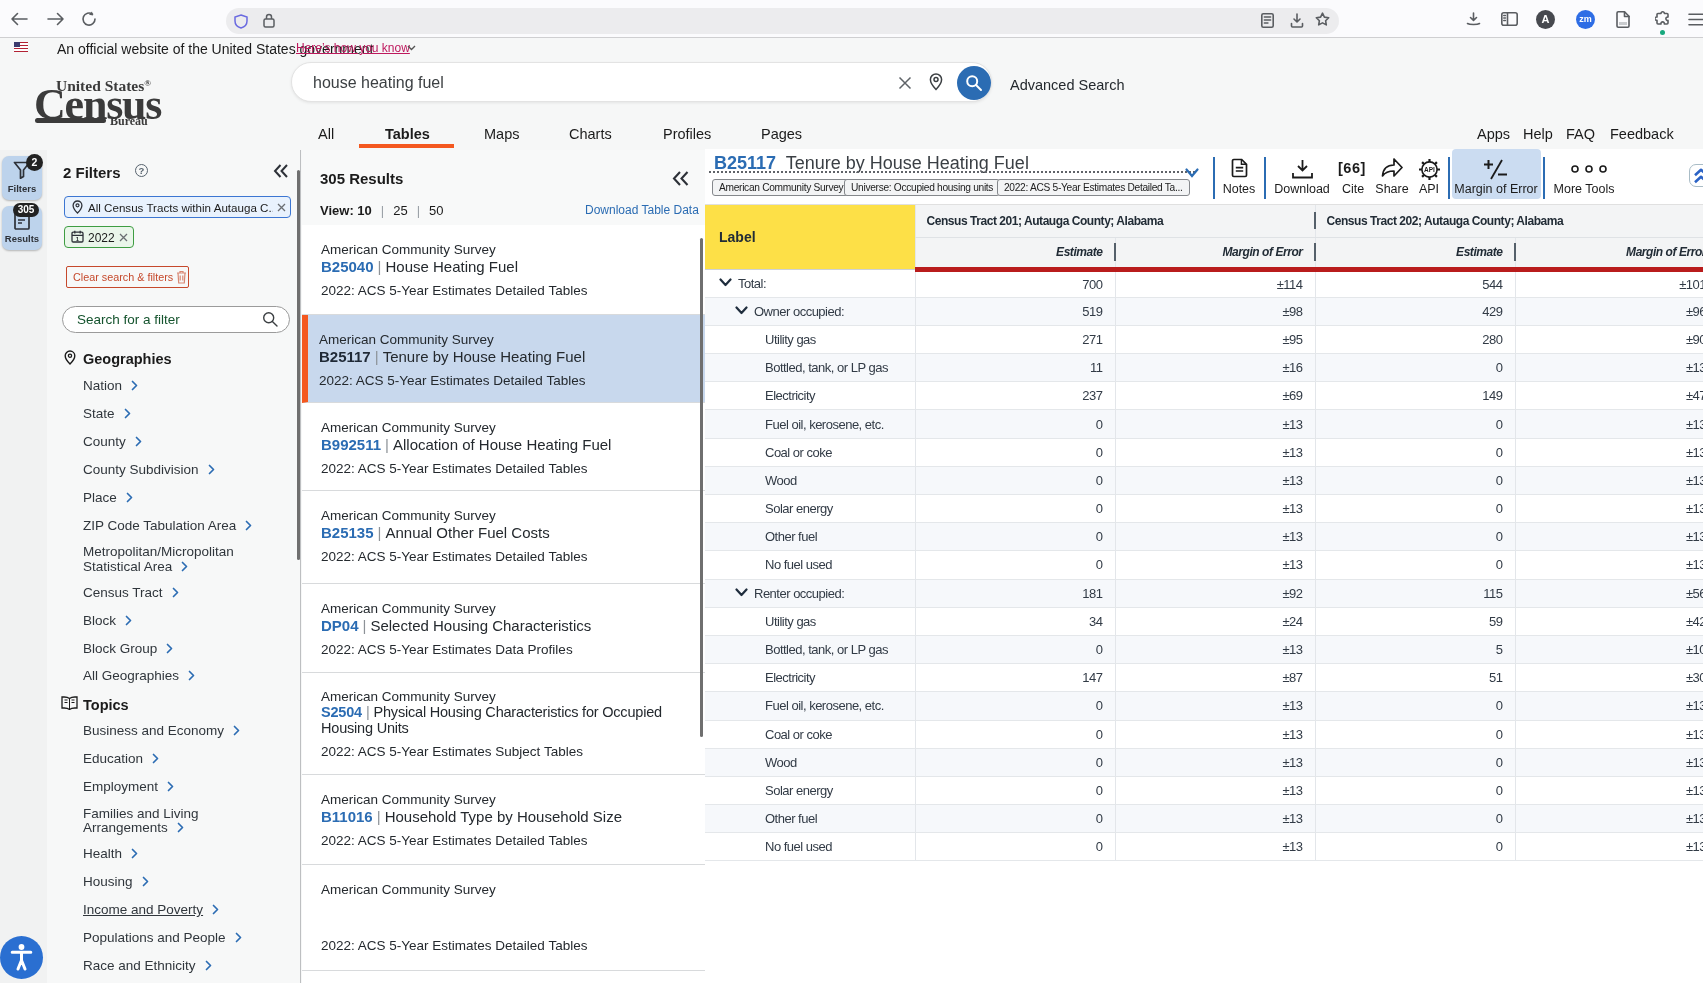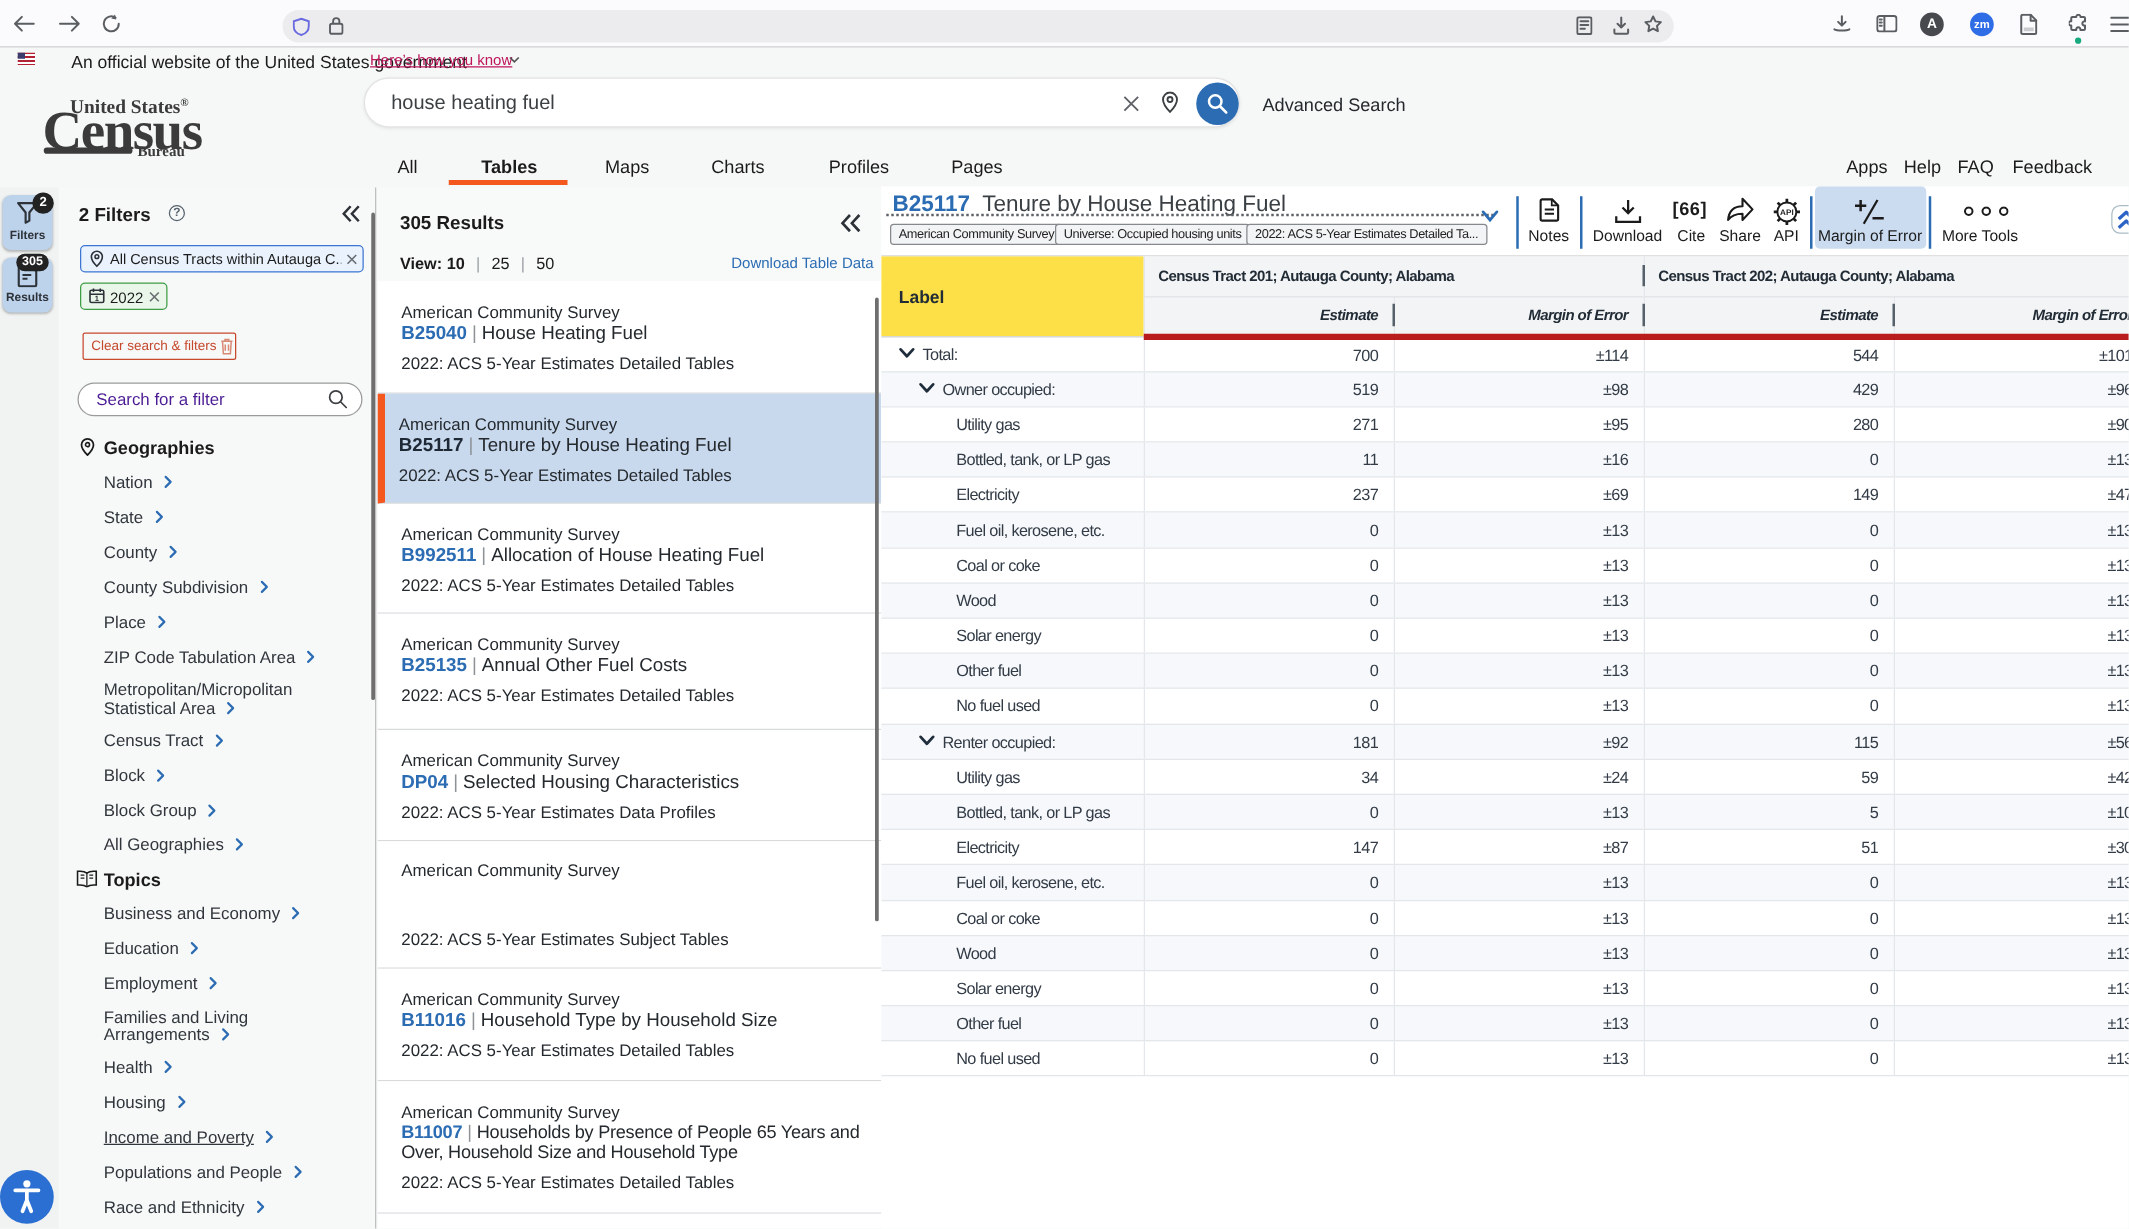--- a/index.html
+++ b/index.html
@@ -185,21 +185,21 @@
       <path d="M1 1l7 7M8 1L1 8" stroke="#6a6e72" stroke-width="1.3"></path>
     </svg>
 
   <div class="a" style="left:19px;top:116px;width:123px;height:22px;border:1.5px solid #c6492c;border-radius:2px;"></div>
   <div class="a" style="left:26px;top:120.5px;font-size:10.8px;color:#c6492c;">Clear search &amp; filters</div>
   <svg class="a" style="left:129px;top:120px;" width="11" height="14" viewBox="0 0 11 14">
       <path d="M1 3h9M4 3V1.5h3V3M2 3l0.7 10h5.6L9 3M4.2 5.5v5M6.8 5.5v5" fill="none" stroke="#d98874" stroke-width="1.2"></path>
     </svg>
 
   <div class="a" style="left:15px;top:156px;width:228px;height:27px;background:#fff;border:1px solid #9b9b9b;border-radius:13.5px;"></div>
-  <div class="a" style="left:30px;top:162px;font-size:13.5px;color:#4c1d95;">Search for a filter</div>
+  <div class="a" style="left:30px;top:162px;font-size:13.5px;color:#14532d;">Search for a filter</div>
   <svg class="a" style="left:215px;top:161px;" width="16" height="16" viewBox="0 0 16 16">
       <circle cx="6.7" cy="6.7" r="5" fill="none" stroke="#3c4043" stroke-width="1.4"></circle>
       <path d="M10.4 10.4l4.6 4.6" stroke="#3c4043" stroke-width="1.4" stroke-linecap="round"></path>
     </svg>
 
   <svg class="a" style="left:17px;top:200px;" width="12" height="15" viewBox="0 0 12 15">
       <path d="M6 1a4.8 4.8 0 0 1 4.8 4.8C10.8 9.4 6 14 6 14S1.2 9.4 1.2 5.8A4.8 4.8 0 0 1 6 1z" fill="none" stroke="#1b1b1b" stroke-width="1.4"></path>
       <circle cx="6" cy="5.7" r="1.6" fill="none" stroke="#1b1b1b" stroke-width="1.3"></circle>
     </svg>
   <div class="a" style="left:36px;top:201px;font-size:14.5px;font-weight:bold;color:#1b1b1b;">Geographies</div>
@@ -302,30 +302,30 @@
     <div class="c2"><span class="cb">B25135</span><span class="sep">|</span>Annual Other Fuel Costs</div>
     <div class="c3">2022: ACS 5-Year Estimates Detailed Tables</div>
   </div>
   <div class="card" style="top:434px;height:89px;">
     <div class="c1">American Community Survey</div>
     <div class="c2"><span class="cb">DP04</span><span class="sep">|</span>Selected Housing Characteristics</div>
     <div class="c3">2022: ACS 5-Year Estimates Data Profiles</div>
   </div>
   <div class="card" style="top:523px;height:102px;">
     <div class="c1" style="top:16px;">American Community Survey</div>
+    <div class="c2" style="top:32px;line-height:15.5px;font-size:14.5px;letter-spacing:-0.2px;"><span class="cb">S2504</span><span class="sep">|</span>Physical Housing Characteristics for Occupied<br>Housing Units</div>
     <div class="c3" style="top:71px;">2022: ACS 5-Year Estimates Subject Tables</div>
   </div>
   <div class="card" style="top:625px;height:90px;">
     <div class="c1">American Community Survey</div>
     <div class="c2"><span class="cb">B11016</span><span class="sep">|</span>Household Type by Household Size</div>
     <div class="c3">2022: ACS 5-Year Estimates Detailed Tables</div>
   </div>
   <div class="card" style="top:715px;height:106px;">
     <div class="c1" style="top:17px;">American Community Survey</div>
-    <div class="c2" style="top:34px;line-height:15.5px;font-size:14.5px;letter-spacing:-0.2px;"><span class="cb">B11007</span><span class="sep">|</span>Households by Presence of People 65 Years and<br>Over, Household Size and Household Type</div>
     <div class="c3" style="top:73px;">2022: ACS 5-Year Estimates Detailed Tables</div>
   </div>
   <div class="card" style="top:821px;height:12px;border-bottom:none;"></div>
 </div>
 <div class="a" style="left:700px;top:238px;width:3px;height:499px;background:#6f6f6f;border-radius:2px;"></div>
 
 <div class="a" style="left:705px;top:149px;width:998px;height:834px;background:#fff;overflow:hidden;">
 
   <div class="a" style="left:9px;top:4px;font-size:18px;white-space:nowrap;"><span style="font-weight:bold;color:#2b6cb3;">B25117</span><span style="color:#3a3f44;">&nbsp; Tenure by House Heating Fuel</span></div>
   <div class="a" style="left:4px;top:22px;width:486px;border-bottom:2px dotted #5f6368;"></div>

